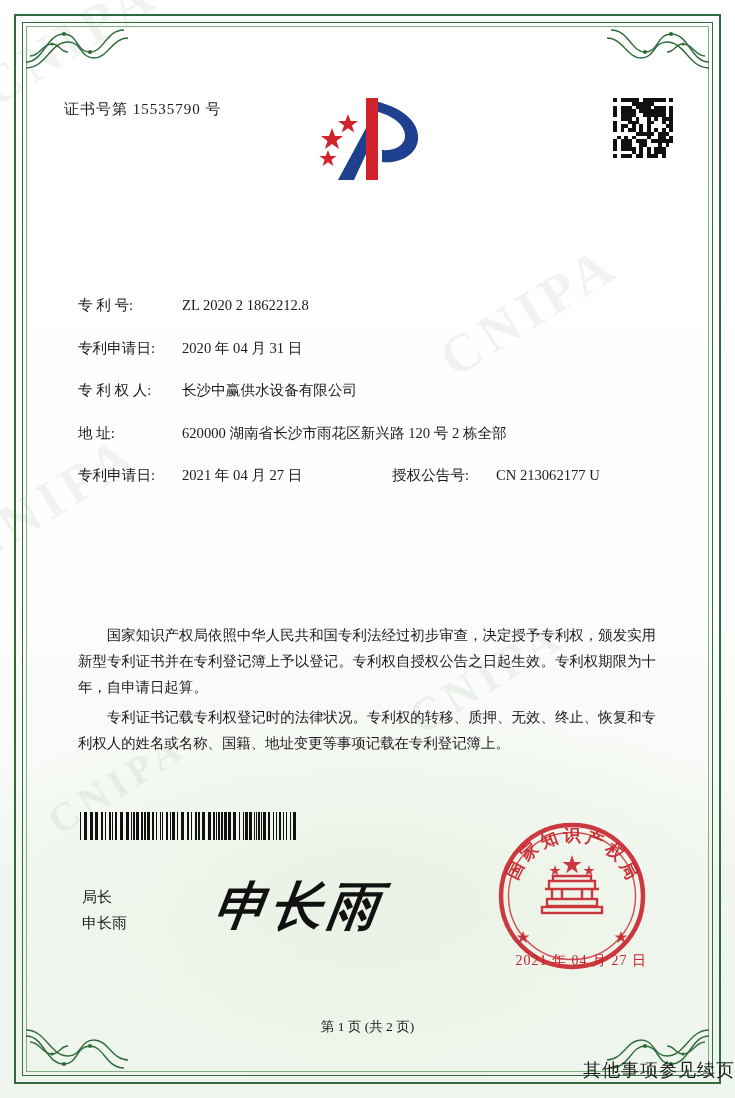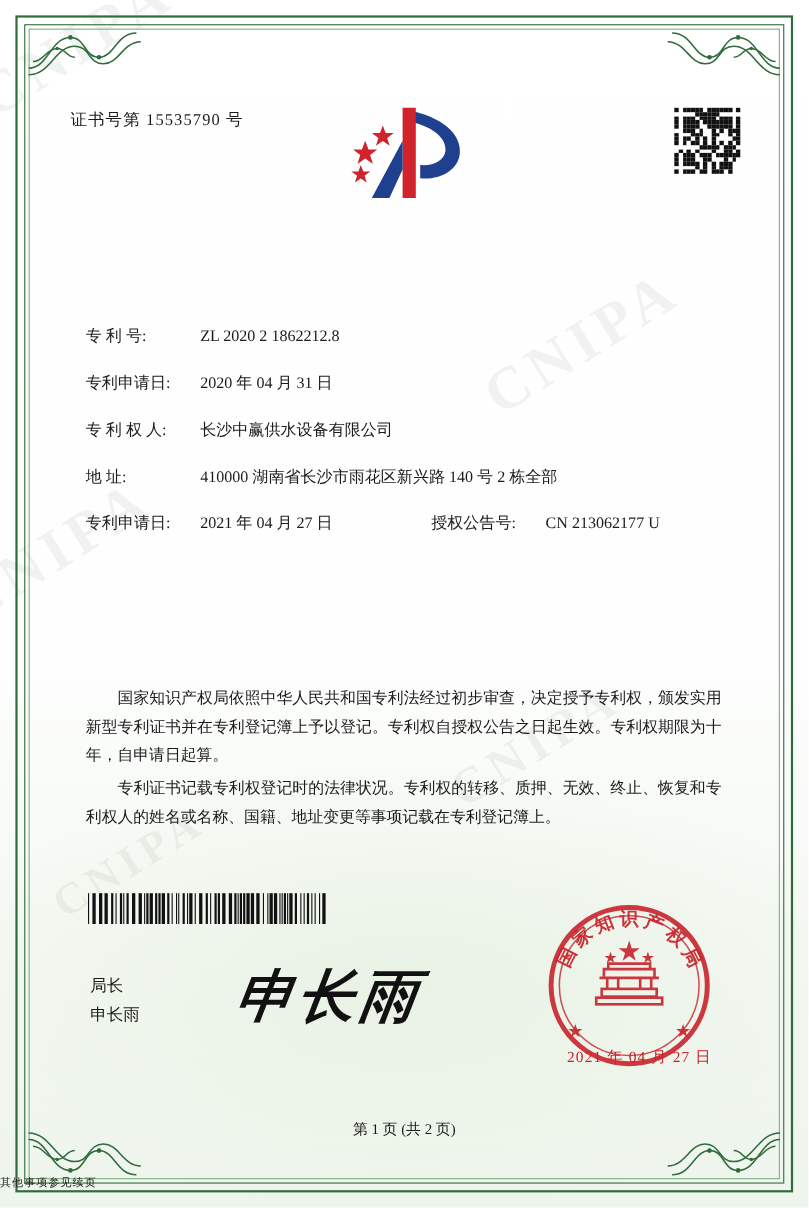--- a/index.html
+++ b/index.html
@@ -209,22 +209,22 @@
     position: absolute;
     left: 0; right: 0;
     bottom: 62px;
     text-align: center;
     font-size: 13.5px;
   }
   .footer-note {
     position: absolute;
     left: 0; right: 0;
     bottom: 16px;
-    text-align: left;
-    font-size: 10px;
+    text-align: right;
+    font-size: 18px;
     letter-spacing: 1px;
   }
 </style>
 </head>
 <body>
 
 <div class="page">
 
   <div class="wm wm1">CNIPA</div>
   <div class="wm wm2">CNIPA</div>
@@ -581,21 +581,21 @@
     <div class="row">
       <div class="lbl">专利申请日:</div>
       <div class="val">2020 年 04 月 31 日</div>
     </div>
     <div class="row">
       <div class="lbl">专 利 权 人:</div>
       <div class="val">长沙中赢供水设备有限公司</div>
     </div>
     <div class="row">
       <div class="lbl">地 址:</div>
-      <div class="val">410000 湖南省长沙市雨花区新兴路 140 号 2 栋全部</div>
+      <div class="val">620000 湖南省长沙市雨花区新兴路 120 号 2 栋全部</div>
     </div>
     <div class="row dual">
       <div class="lbl">专利申请日:</div>
       <div class="val val1">2021 年 04 月 27 日</div>
       <div class="lbl2">授权公告号:</div>
       <div class="val">CN 213062177 U</div>
     </div>
   </div>
 
   <div class="paras">

